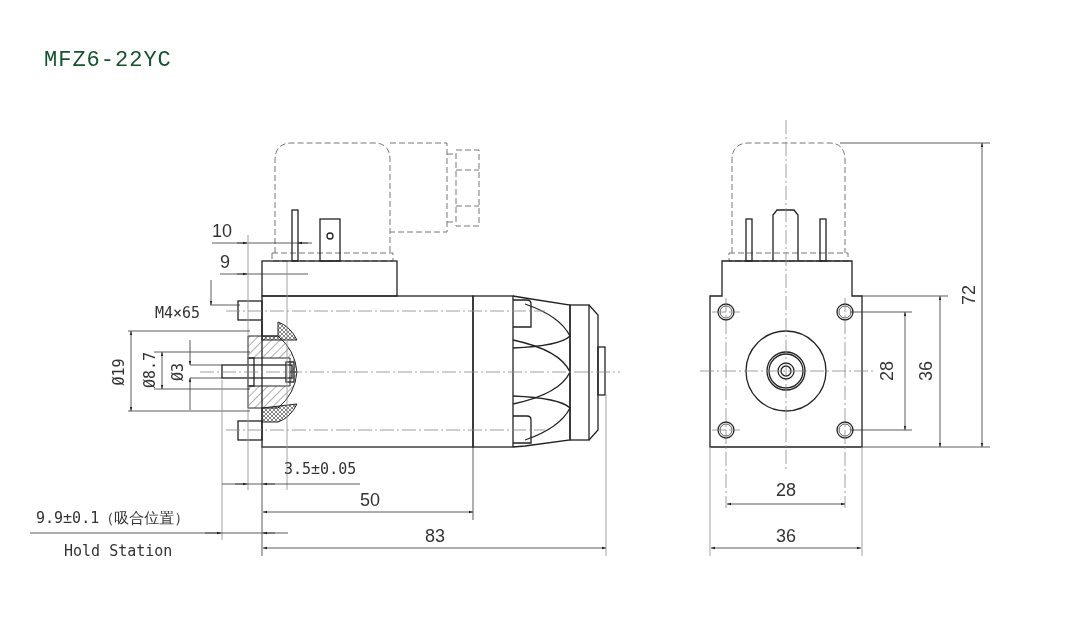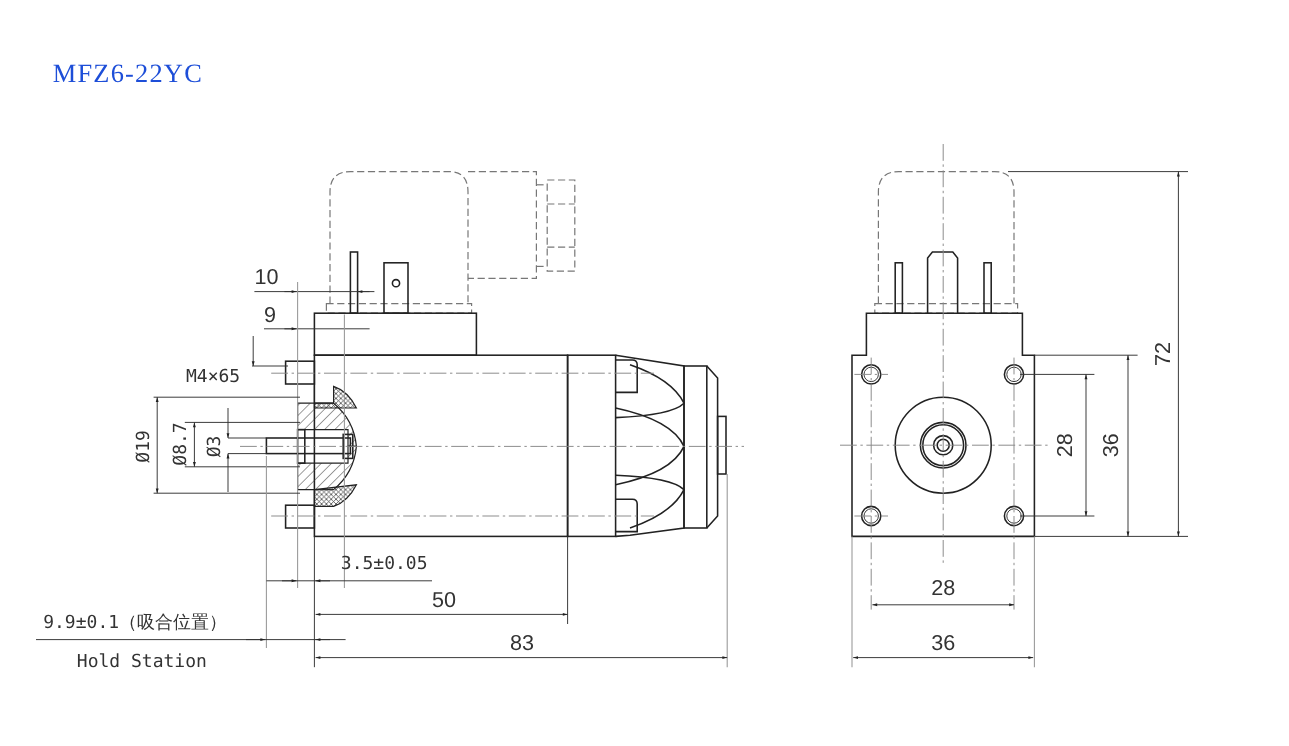--- a/index.html
+++ b/index.html
@@ -1,17 +1,17 @@
 <!DOCTYPE html>
 <html><head>
 <meta charset="utf-8">
 <style>
   html, body { margin:0; padding:0; background:#ffffff; }
   body { width:1074px; height:622px; position:relative; overflow:hidden; font-family:"DejaVu Sans", sans-serif; }
-  .title { position:absolute; left:44px; top:48px; font-family:Liberation Serif, serif; font-size:22px; color:#1d4ed8; letter-spacing:1px; }
+  .title { position:absolute; left:44px; top:48px; font-family:Liberation Mono, monospace; font-size:22px; color:#14532d; letter-spacing:1px; }
   svg { position:absolute; left:0; top:0; }
   .dim { font-family:"DejaVu Sans Mono", monospace; font-size:15px; fill:#333; }
   .dimn { font-family:"Liberation Sans", sans-serif; font-size:18px; fill:#333; }
   .ln { stroke:#222; stroke-width:1.3; fill:none; }
   .thin { stroke:#333; stroke-width:0.8; fill:none; }
   .grey { stroke:#999; stroke-width:0.9; fill:none; }
   .dash { stroke:#777; stroke-width:1; fill:none; stroke-dasharray:6 3; }
   .center { stroke:#888; stroke-width:0.8; fill:none; stroke-dasharray:14 3 2 3; }
   .hatch { fill:url(#hatch); stroke:#222; stroke-width:1; }
   .xhatch { fill:url(#xhatch); stroke:#222; stroke-width:1; }

